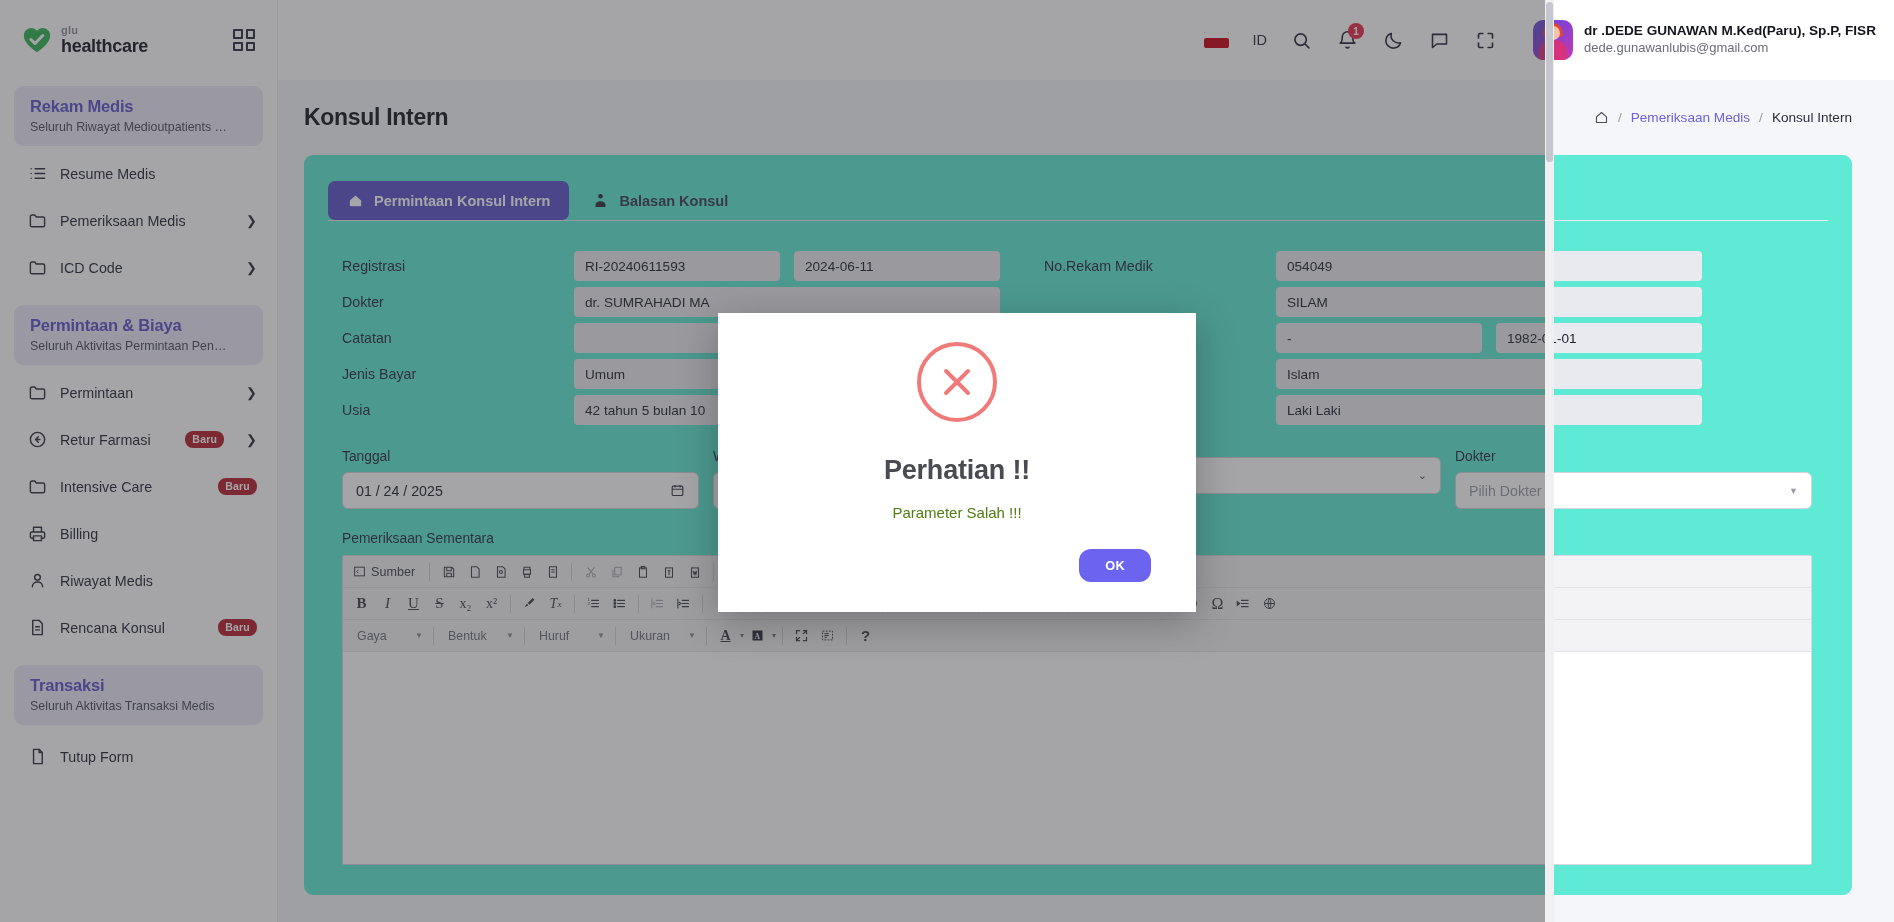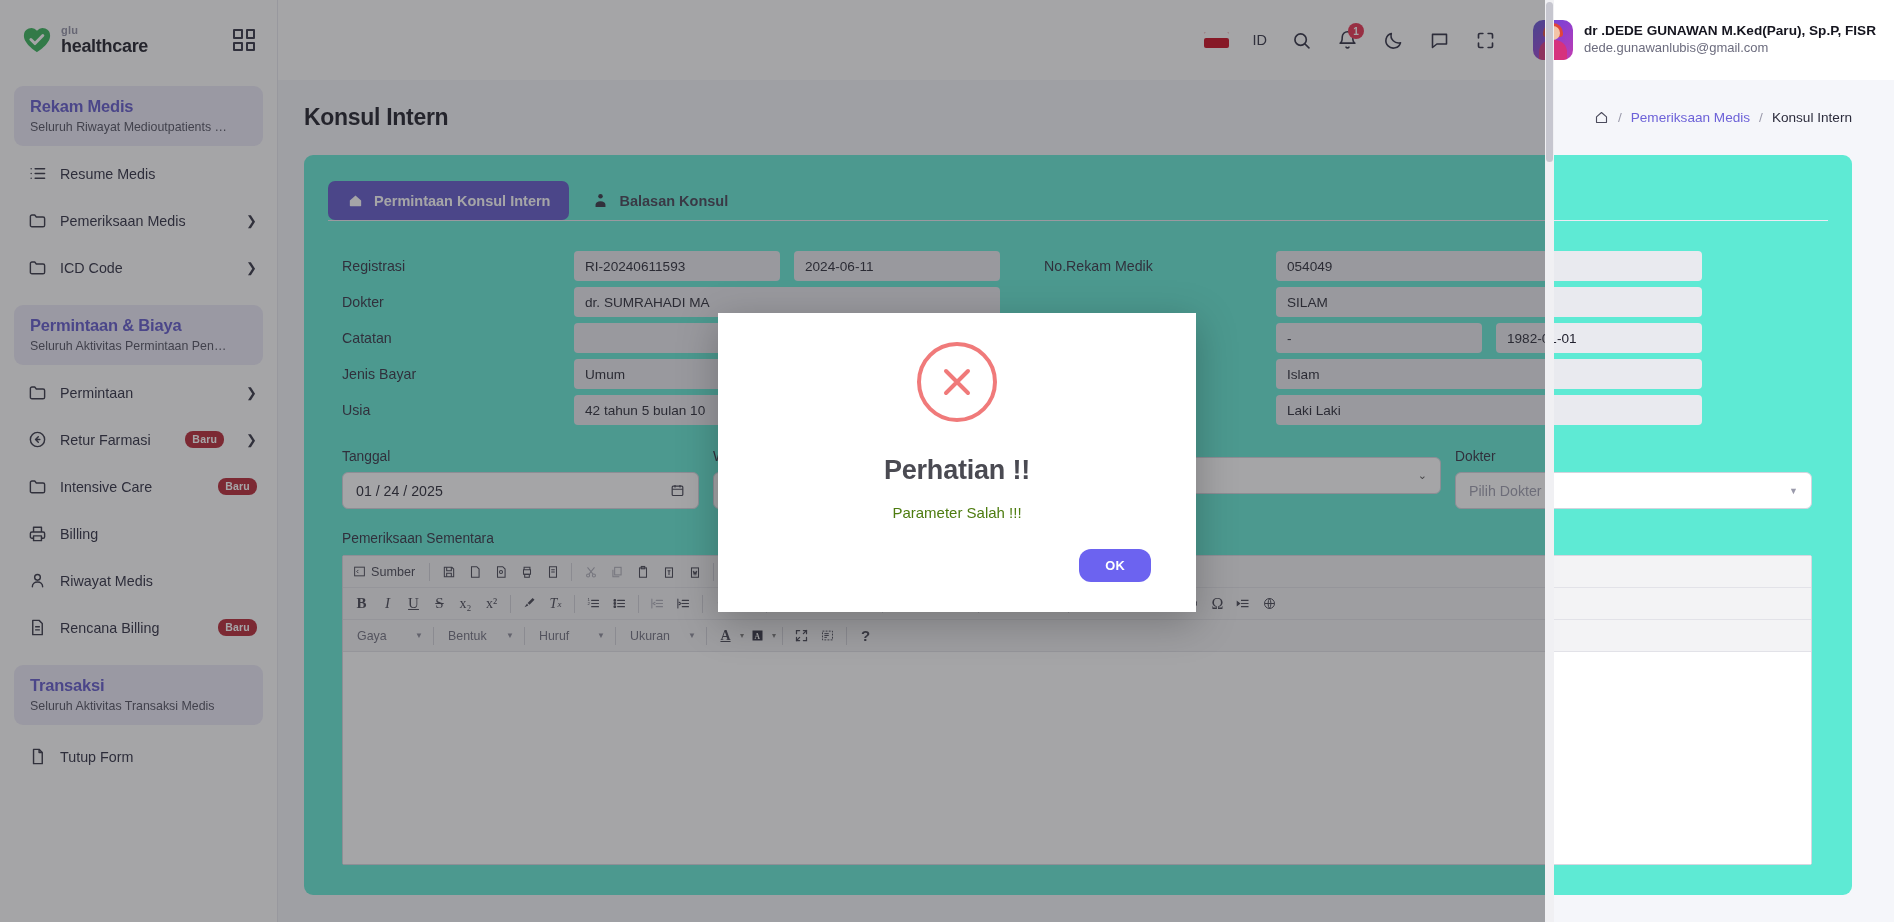--- a/index.html
+++ b/index.html
@@ -249,21 +249,21 @@
           <circle cx="12" cy="8" r="3.6"></circle>
           <path d="M5.5 20c0-3.6 2.9-6 6.5-6s6.5 2.4 6.5 6"></path>
         </svg>
       <span class="nlabel">Riwayat Medis</span>
     </div>
     <div class="nav-item">
       <svg class="nic" viewBox="0 0 24 24" fill="none" stroke="currentColor" stroke-width="1.8" stroke-linejoin="round">
           <path d="M6 3h8l4 4v14H6z"></path>
           <path d="M9 11h6M9 15h6"></path>
         </svg>
-      <span class="nlabel">Rencana Billing</span>
+      <span class="nlabel">Rencana Konsul</span>
       <span class="badge">Baru</span>
     </div>
 
     <div class="sec-card" style="margin-top:14px">
       <div class="sec-title">Transaksi</div>
       <div class="sec-sub">Seluruh Aktivitas Transaksi Medis</div>
     </div>
 
     <div class="nav-item" style="margin-top:8px">
       <svg class="nic" viewBox="0 0 24 24" fill="none" stroke="currentColor" stroke-width="1.8" stroke-linejoin="round">

